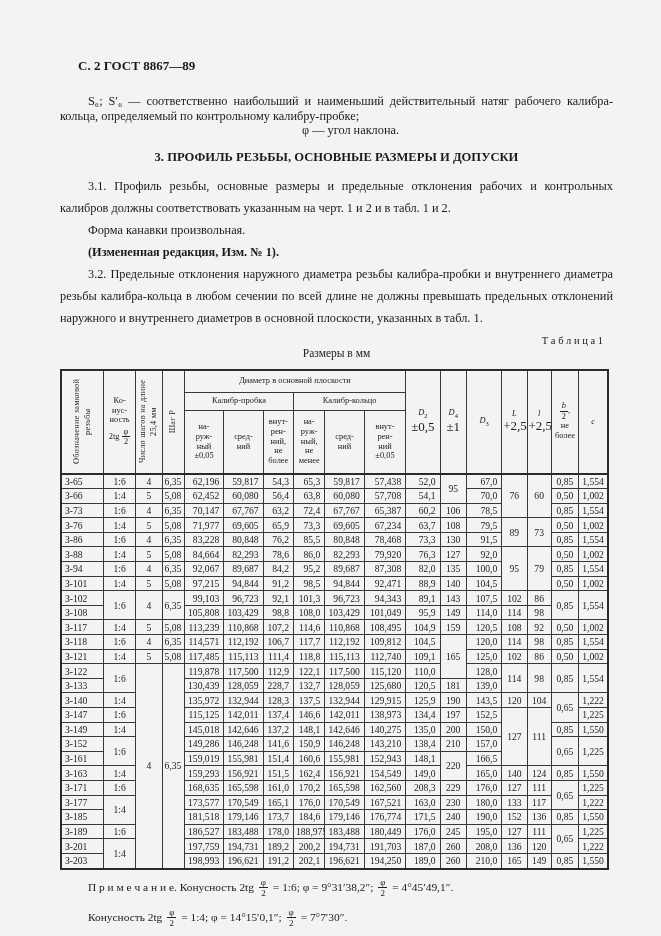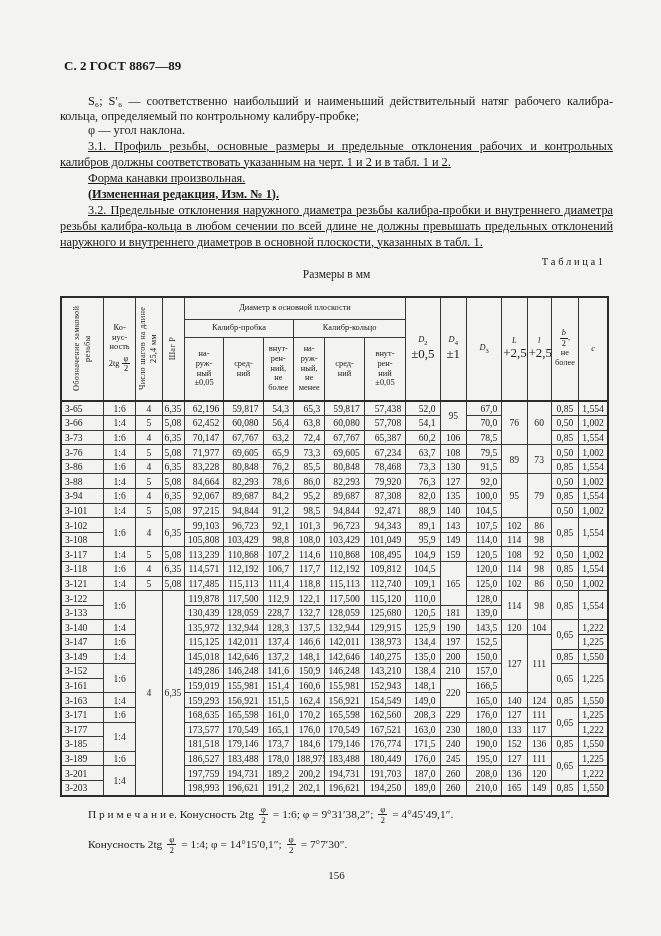--- a/index.html
+++ b/index.html
@@ -1,26 +1,26 @@
 <!DOCTYPE html>
 <html><head>
 <meta charset="utf-8">
 <style>
   html,body{margin:0;padding:0;width:661px;height:936px;background:#f3f4f2;overflow:hidden;}
   body{font-family:"Liberation Serif","DejaVu Serif",serif;color:#1b1b1b;}
   .page{padding:58px 48px 0 60px;width:553px;}
-  .doc-num{font-weight:bold;font-size:13px;margin-left:4px;}
-  p{margin:0;}
+  .doc-num{font-weight:bold;font-size:13px;margin-left:18px;}
+  p{margin:0;text-align:center;}
   .def{margin-top:20px;font-size:12.3px;line-height:14.5px;text-indent:28px;text-align:justify;}
   .def2{font-size:12.3px;line-height:14.5px;text-indent:28px;}
   .sec-head{text-align:center;font-weight:bold;font-size:12.6px;margin:12px 0 10px 0;}
-  .body-p{font-size:12.3px;line-height:16px;text-indent:28px;text-align:justify;text-decoration:underline;}
+  .body-p{font-size:12.3px;line-height:22px;text-indent:28px;text-align:justify;}
   .bold{font-weight:bold;}
   .tbl-caption{text-align:right;font-size:10.5px;margin:6px 10px 1px 0;}
-  .size-note{text-align:center;font-size:11.5px;margin-bottom:16px;}
+  .size-note{text-align:center;font-size:11.5px;margin-bottom:10px;}
   table{border-collapse:collapse;table-layout:fixed;width:549px;border:2px solid #2b2b2b;}
   th,td{border:1px solid #383838;overflow:hidden;}
   thead{border-bottom:2px solid #2b2b2b;}
   thead th{font-weight:normal;font-size:8.4px;line-height:1.15;padding:1px;text-align:center;vertical-align:middle;}
   .ml{white-space:pre-line;}
   .grp{height:19px;}
   .subg{height:15px;}
   tr.leafrow th{height:60px;vertical-align:middle;}
   .vert{writing-mode:vertical-rl;transform:rotate(180deg);margin:0 auto;max-height:97px;line-height:1.25;letter-spacing:.2px;}
   .formula{margin-top:3px;font-size:8.4px;}
@@ -44,20 +44,21 @@
 </head>
 <body>
 
 <div class="page">
 
   <div class="doc-num">С. 2 ГОСТ 8867—89</div>
 
   <p class="def">S₆; S′₆ — соответственно наибольший и наименьший действительный натяг рабочего калибра-кольца, определяемый по контрольному калибру-пробке;</p>
   <p class="def2">φ — угол наклона.</p>
 
+  <div class="sec-head">3. ПРОФИЛЬ РЕЗЬБЫ, ОСНОВНЫЕ РАЗМЕРЫ И ДОПУСКИ</div>
 
   <p class="body-p">3.1. Профиль резьбы, основные размеры и предельные отклонения рабочих и контрольных калибров должны соответствовать указанным на черт. 1 и 2 и в табл. 1 и 2.</p>
   <p class="body-p">Форма канавки произвольная.</p>
   <p class="body-p bold">(Измененная редакция, Изм. № 1).</p>
   <p class="body-p">3.2. Предельные отклонения наружного диаметра резьбы калибра-пробки и внутреннего диаметра резьбы калибра-кольца в любом сечении по всей длине не должны превышать предельных отклонений наружного и внутреннего диаметров в основной плоскости, указанных в табл. 1.</p>
 
   <div class="tbl-caption">Т а б л и ц а  1</div>
   <div class="size-note">Размеры в мм</div>
 
   <table>

